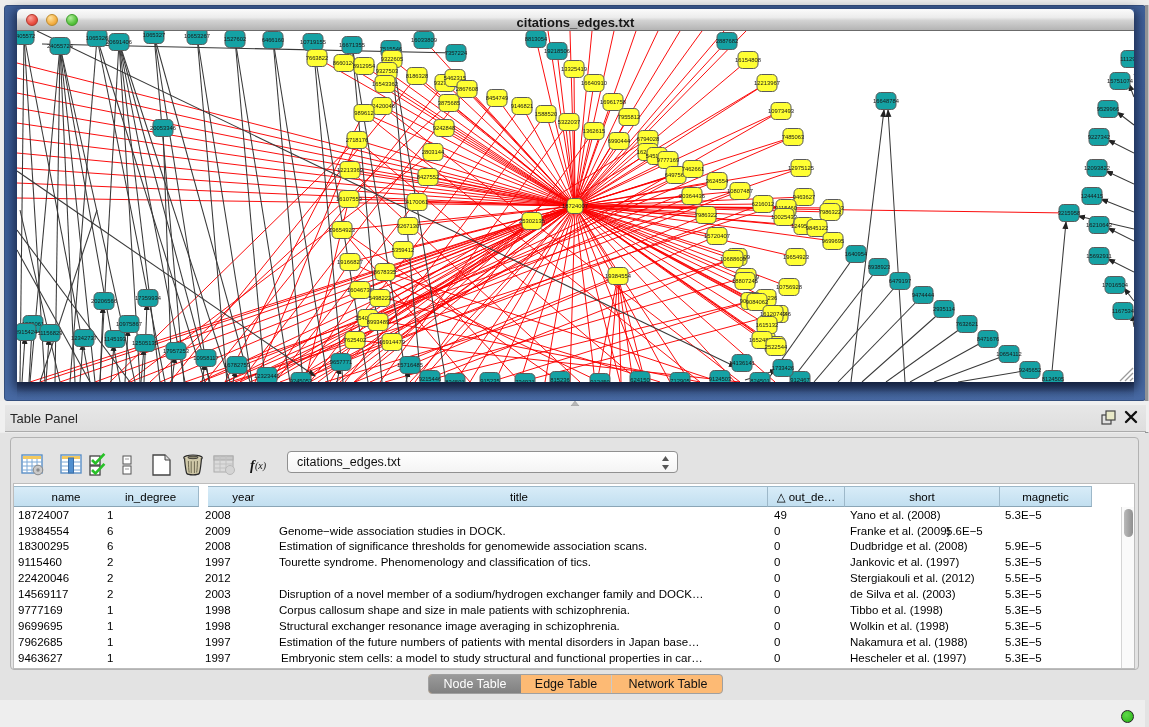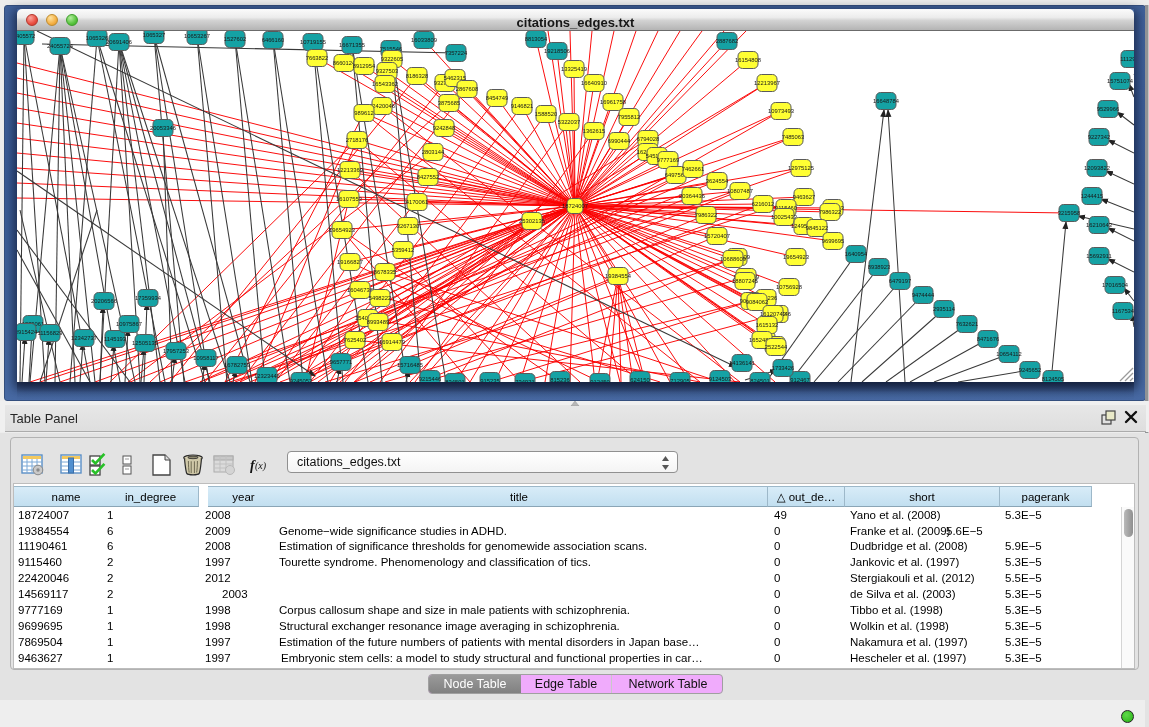--- a/index.html
+++ b/index.html
@@ -34,21 +34,21 @@
 #tablebox { position:absolute; left:13px; top:483px; width:1122px; height:186px; background:#fff; border:1px solid #bdbdbd; }
 .hcell { position:absolute; top:486px; height:21px; background:linear-gradient(180deg,#d8ecf8,#c2dff0);
   border-right:1px solid #9db8c9; border-top:1px solid #9db8c9; border-bottom:1px solid #8aa5b6;
   font-size:11.5px; color:#000; text-align:center; line-height:20px; }
 .trow { position:absolute; left:0; width:1120px; height:16px; font-size:11.5px; color:#000; }
 .trow span { position:absolute; top:1px; white-space:nowrap; }
 #vsb { position:absolute; left:1121px; top:507px; width:13px; height:161px; background:#fafafa; border-left:1px solid #d5d5d5; }
 #vsb .th { position:absolute; left:2px; top:2px; width:9px; height:28px; border-radius:5px; background:linear-gradient(90deg,#b9b9b9,#8f8f8f); }
 
 
-#tabs { position:absolute; left:428px; top:674px; width:295px; height:20px; background:#f0abfc;
+#tabs { position:absolute; left:428px; top:674px; width:295px; height:20px; background:#fdba74;
   border:1px solid #a0a0a0; border-radius:4px; overflow:hidden; font-size:12.5px; }
 #tabs .seg { position:absolute; top:0; height:20px; line-height:19px; text-align:center; color:#111; }
 #tabs .sel { background:linear-gradient(180deg,#9a9a9a,#7e7e7e); color:#fff; }
 #strip-bot { position:absolute; left:0; top:700px; width:1145px; height:27px; background:#eeeeee; }
 #mem { position:absolute; left:1062px; top:726px; font-size:10px; color:#111; }
 #memdot { position:absolute; left:1121px; top:710px; width:13px; height:13px; border-radius:50%;
   background:radial-gradient(circle at 40% 35%,#5fd94a,#33bb20 75%); border:1.5px solid #222; }
 </style></head>
 <body>
 <div id="frame">
@@ -742,41 +742,41 @@
       <path d="M4.5,15 L8,10 L1,10 z" fill="#555"></path>
   </svg>
 </div>
 
 <div class="hcell" style="left:14px;width:105px">name</div>
 <div class="hcell" style="left:103px;width:96px">in_degree</div>
 <div class="hcell" style="left:208px;width:72px">year</div>
 <div class="hcell" style="left:271px;width:497px">title</div>
 <div class="hcell" style="left:768px;width:77px">△ out_de…</div>
 <div class="hcell" style="left:845px;width:155px">short</div>
-<div class="hcell" style="left:1000px;width:92px">pagerank</div>
+<div class="hcell" style="left:1000px;width:92px">magnetic</div>
 
 <div class="trow" style="top:507.5px">
 <span style="left:18px">18724007</span>
     <span style="left:107px">1</span>
     <span style="left:205px">2008</span>
     <span style="left:774px">49</span>
     <span style="left:850px">Yano et al. (2008)</span>
     <span style="left:1005px">5.3E−5</span>
 </div>
 <div class="trow" style="top:523.5px">
 <span style="left:18px">19384554</span>
     <span style="left:107px">6</span>
     <span style="left:205px">2009</span>
-    <span style="left:279px">Genome−wide significance studies in ADHD.</span>
+    <span style="left:279px">Genome−wide association studies in DOCK.</span>
     <span style="left:774px">0</span>
     <span style="left:850px">Franke et al. (2009)</span>
     <span style="left:946px">5.6E−5</span>
 </div>
 <div class="trow" style="top:539.4px">
-<span style="left:18px">11190461</span>
+<span style="left:18px">18300295</span>
     <span style="left:107px">6</span>
     <span style="left:205px">2008</span>
     <span style="left:279px">Estimation of significance thresholds for genomewide association scans.</span>
     <span style="left:774px">0</span>
     <span style="left:850px">Dudbridge et al. (2008)</span>
     <span style="left:1005px">5.9E−5</span>
 </div>
 <div class="trow" style="top:555.4px">
 <span style="left:18px">9115460</span>
     <span style="left:107px">2</span>
@@ -790,21 +790,22 @@
 <span style="left:18px">22420046</span>
     <span style="left:107px">2</span>
     <span style="left:205px">2012</span>
     <span style="left:774px">0</span>
     <span style="left:850px">Stergiakouli et al. (2012)</span>
     <span style="left:1005px">5.5E−5</span>
 </div>
 <div class="trow" style="top:587.3px">
 <span style="left:18px">14569117</span>
     <span style="left:107px">2</span>
-    <span style="left:222px">2003</span>
+    <span style="left:205px">2003</span>
+    <span style="left:279px">Disruption of a novel member of a sodium/hydrogen exchanger family and DOCK…</span>
     <span style="left:774px">0</span>
     <span style="left:850px">de Silva et al. (2003)</span>
     <span style="left:1005px">5.3E−5</span>
 </div>
 <div class="trow" style="top:603.2px">
 <span style="left:18px">9777169</span>
     <span style="left:107px">1</span>
     <span style="left:205px">1998</span>
     <span style="left:279px">Corpus callosum shape and size in male patients with schizophrenia.</span>
     <span style="left:774px">0</span>
@@ -814,26 +815,26 @@
 <div class="trow" style="top:619.2px">
 <span style="left:18px">9699695</span>
     <span style="left:107px">1</span>
     <span style="left:205px">1998</span>
     <span style="left:279px">Structural exchanger resonance image averaging in schizophrenia.</span>
     <span style="left:774px">0</span>
     <span style="left:850px">Wolkin et al. (1998)</span>
     <span style="left:1005px">5.3E−5</span>
 </div>
 <div class="trow" style="top:635.1px">
-<span style="left:18px">7869504</span>
+<span style="left:18px">7962685</span>
     <span style="left:107px">1</span>
     <span style="left:205px">1997</span>
     <span style="left:279px">Estimation of the future numbers of patients with mental disorders in Japan base…</span>
     <span style="left:774px">0</span>
-    <span style="left:850px">Nakamura et al. (1997)</span>
+    <span style="left:850px">Nakamura et al. (1988)</span>
     <span style="left:1005px">5.3E−5</span>
 </div>
 <div class="trow" style="top:651.1px">
 <span style="left:18px">9463627</span>
     <span style="left:107px">1</span>
     <span style="left:205px">1997</span>
     <span style="left:281px">Embryonic stem cells: a model to study structural and functional properties in car…</span>
     <span style="left:774px">0</span>
     <span style="left:850px">Hescheler et al. (1997)</span>
     <span style="left:1005px">5.3E−5</span>

